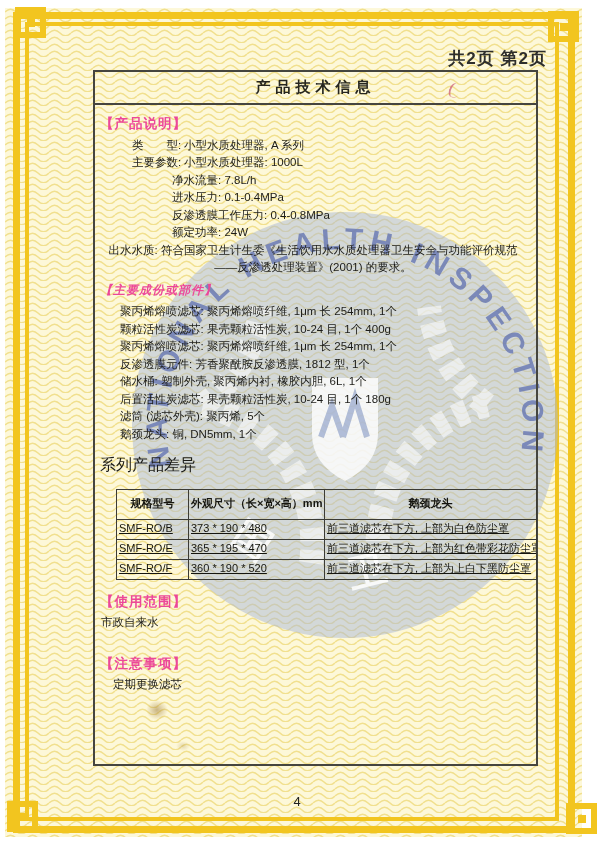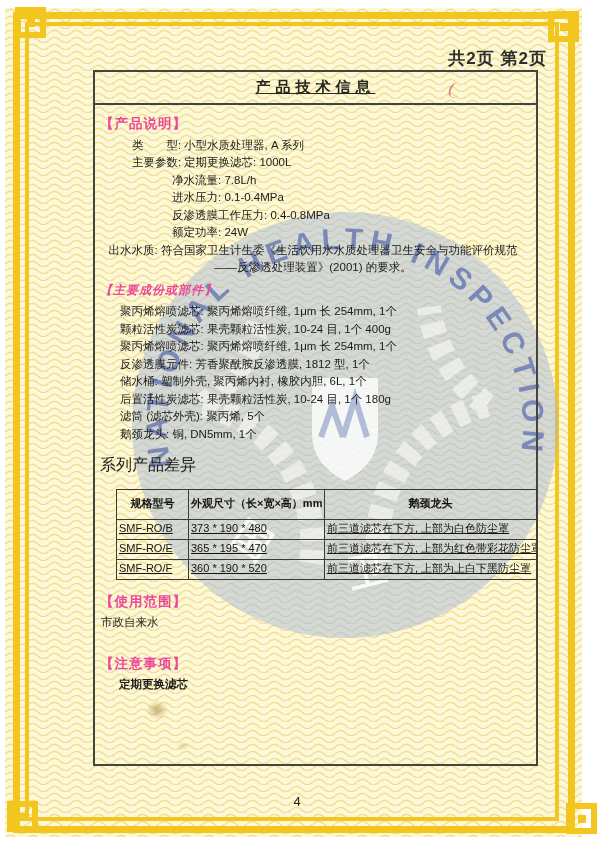--- a/index.html
+++ b/index.html
@@ -43,21 +43,21 @@
 
   .watermark { position: absolute; left: 115px; top: 195px; }
 
   .doc {
     position: absolute; left: 93px; top: 70px; width: 445px; height: 696px;
     border: 2px solid #45453f;
   }
   .doc-title {
     height: 33px; border-bottom: 2px solid #45453f;
     display: flex; align-items: center; justify-content: center;
-    font-size: 15px; font-weight: bold; letter-spacing: 5px; color: #26261f; text-decoration: underline;
+    font-size: 15px; font-weight: bold; letter-spacing: 5px; color: #26261f;
   }
   .doc-body {
     padding: 9px 10px 0 5px;
     font-size: 11.5px; line-height: 17.5px; color: #1c1c18;
     word-break: break-all;
   }
   .sec-heading { font-size: 13.5px; font-weight: bold; letter-spacing: 1px; margin: 1px 0 4px 0; color:#ec4899; }
   .sec-heading.big { font-size: 12px; font-style: italic; }
   .spec-row { display: flex; margin-left: 32px; }
   .spec-label { white-space: pre; width: 52px; flex: 0 0 52px; }
@@ -74,21 +74,21 @@
   table.series th, table.series td {
     border: 1.5px solid #3b3b35; font-size: 11px; color: #15150f;
     padding: 0 2px; overflow: hidden; white-space: nowrap;
   }
   table.series th { height: 30px; font-weight: bold; text-align: center; }
   table.series td { height: 20px; text-align: left; text-decoration: underline; }
   .c1 { width: 72px; } .c2 { width: 136px; } .c3 { width: 212px; }
   .usage-h { margin-top: 13px; }
   .usage-t { margin: 3px 0 0 1px; }
   .notes-h { margin-top: 23px; }
-  .notes-t { margin: 3px 0 0 19px; font-weight: bold; }
+  .notes-t { margin: 3px 0 0 13px; }
 
   .page-number {
     position: absolute; left: 0; top: 794px; width: 594px; text-align: center;
     font-size: 13px; color: #22221e;
   }
 
   .stain-pink {
     position: absolute; left: 449px; top: 83px; width: 10px; height: 15px;
     border-left: 2px solid rgba(205,95,120,0.75); border-bottom: 1px solid rgba(205,95,120,0.4);
     border-radius: 70% 30% 50% 60%; transform: rotate(18deg);
@@ -151,21 +151,21 @@
   <div class="doc-body">
 
     <div class="sec-heading">【产品说明】</div>
 
     <div class="spec-row">
       <span class="spec-label">类　　型: </span>
       <span class="spec-value">小型水质处理器, A 系列</span>
     </div>
     <div class="spec-row">
       <span class="spec-label">主要参数: </span>
-      <span class="spec-value">定期更换滤芯: 1000L</span>
+      <span class="spec-value">小型水质处理器: 1000L</span>
     </div>
     <div class="sub-param">净水流量: 7.8L/h</div>
     <div class="sub-param">进水压力: 0.1-0.4MPa</div>
     <div class="sub-param">反渗透膜工作压力: 0.4-0.8MPa</div>
     <div class="sub-param">额定功率: 24W</div>
     <div class="wq">出水水质: 符合国家卫生计生委《生活饮用水水质处理器卫生安全与功能评价规范——反渗透处理装置》(2001) 的要求。</div>
 
     <div class="sec-heading big" style="margin-top:5px">【主要成份或部件】</div>
     <div class="comp-item">聚丙烯熔喷滤芯: 聚丙烯熔喷纤维, 1μm 长 254mm, 1个</div>
     <div class="comp-item">颗粒活性炭滤芯: 果壳颗粒活性炭, 10-24 目, 1个 400g</div>

